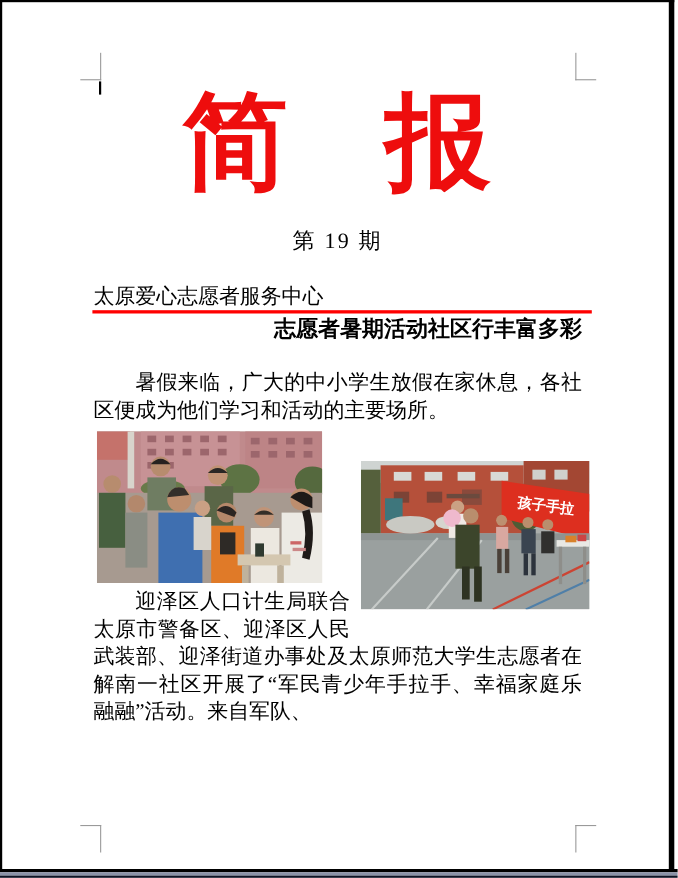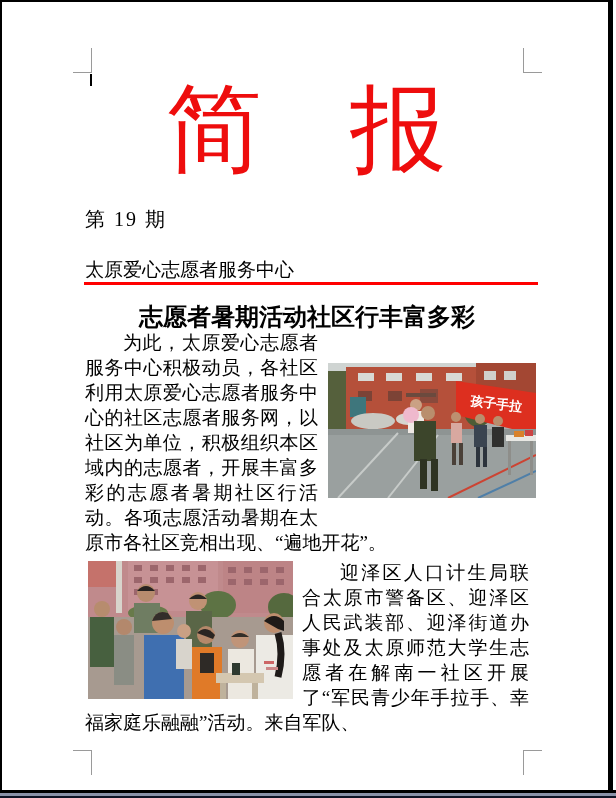--- a/index.html
+++ b/index.html
@@ -19,27 +19,27 @@
   
   .crop{position:absolute;width:18px;height:24px;}
   .crop-tl{left:73px;top:48px;border-right:1px solid #9a9a9a;border-bottom:1px solid #9a9a9a;}
   .crop-tr{left:523px;top:48px;border-left:1px solid #9a9a9a;border-bottom:1px solid #9a9a9a;}
   .crop-bl{left:73px;top:750px;border-right:1px solid #9a9a9a;border-top:1px solid #9a9a9a;}
   .crop-br{left:523px;top:750px;border-left:1px solid #9a9a9a;border-top:1px solid #9a9a9a;}
   .caret{position:absolute;left:90px;top:74px;width:2px;height:12px;background:#000;}
   
   .content{position:absolute;left:85px;top:72px;width:444px;}
   .masthead{
-    text-align:center;font-weight:normal;font-size:96px;line-height:104px;
+    text-align:center;font-weight:bold;font-size:96px;line-height:104px;
     margin-top:6px;word-spacing:60px;letter-spacing:2px;white-space:nowrap;
   }
-  .issue{ font-size:20px;line-height:22px;margin-top:26px;letter-spacing:2px;}
+  .issue{ text-align:center;font-size:20px;line-height:22px;margin-top:26px;letter-spacing:2px;}
   .org-date{display:flex;align-items:flex-end;font-size:19px;line-height:21px;margin-top:29px;}
   .red-rule{height:3px;margin-top:2px;margin-left:-1px;width:calc(100% + 10px);}
-  .headline{text-align:center;font-weight:bold;font-size:24px;line-height:25px;margin-top:20px;}
+  .headline{text-align:right;font-weight:bold;font-size:20px;line-height:25px;margin-top:2px;}
   .body-text p{margin:0;font-size:19px;line-height:25px;text-align:justify;text-indent:2em;}
   .body-text p.first{margin-top:24px;}
   .body-text p.p3{margin-top:5px;}
   
   .ph{display:block;overflow:hidden;}
   .ph svg{display:block;}
   .ph1{float:right;width:208px;height:135px;margin:33px -7px 8px 10px;}
   .ph2{float:left;width:205px;height:138px;margin:1px 9px 5px 3px;}
 </style>
 </head>
@@ -67,20 +67,21 @@
   <div class="issue">第 19 期</div>
 
   <div class="org-date">
     <span>太原爱心志愿者服务中心</span>
   </div>
   <div class="red-rule" id="rule" style="background: rgb(255, 0, 0);"></div>
 
   <div class="headline">志愿者暑期活动社区行丰富多彩</div>
 
   <div class="body-text">
+    <p class="first">暑假来临，广大的中小学生放假在家休息，各社区便成为他们学习和活动的主要场所。</p>
 
     <p>
       <span class="ph ph1">
         <svg width="208" height="135" viewBox="0 0 208 135" xmlns="http://www.w3.org/2000/svg">
           <rect width="208" height="135" fill="#a9adab"></rect>
           <rect x="0" y="0" width="208" height="20" fill="#cfd4d2"></rect>
           <rect x="18" y="4" width="130" height="62" fill="#b5503a"></rect>
           <rect x="148" y="0" width="60" height="46" fill="#a34733"></rect>
           <rect x="30" y="10" width="16" height="8" fill="#d8d9d5"></rect>
             <rect x="58" y="10" width="16" height="8" fill="#d8d9d5"></rect>
@@ -121,21 +122,21 @@
             <rect x="148" y="84" width="4" height="20" fill="#2c333c"></rect>
             <rect x="155" y="84" width="4" height="20" fill="#2c333c"></rect>
           <circle cx="170" cy="58" r="5" fill="#b98e6d"></circle>
             <rect x="164" y="64" width="12" height="20" fill="#30302e"></rect>
           <rect x="178" y="72" width="30" height="6" fill="#e8e8e4"></rect>
           <rect x="180" y="78" width="3" height="34" fill="#8e8e8a"></rect>
             <rect x="202" y="78" width="3" height="34" fill="#8e8e8a"></rect>
           <rect x="186" y="68" width="10" height="6" fill="#d9822b"></rect>
             <rect x="197" y="67" width="8" height="6" fill="#cc4444"></rect>
         </svg>
-      </span><span>为此，太原爱心志愿者服务中心积极动员，各社区利用太原爱心志愿者服务中心的社区志愿者服务网，以社区为单位，积极组织本区域内的志愿者，开展丰富多彩的志愿者暑期社区行活动。各项志愿活动暑期在太原市各社区竞相出现、“遍地开花”。</span>
+      </span>
     </p>
 
     <p class="p3">
       <span class="ph ph2">
         <svg width="205" height="138" viewBox="0 0 205 138" xmlns="http://www.w3.org/2000/svg">
           <rect width="205" height="138" fill="#b3a69e"></rect>
           <rect x="0" y="0" width="205" height="58" fill="#c08a8c"></rect>
           <rect x="0" y="0" width="30" height="26" fill="#c5726b"></rect>
           <rect x="40" y="0" width="90" height="50" fill="#c79295"></rect>
           <rect x="135" y="0" width="70" height="52" fill="#bd8486"></rect>

